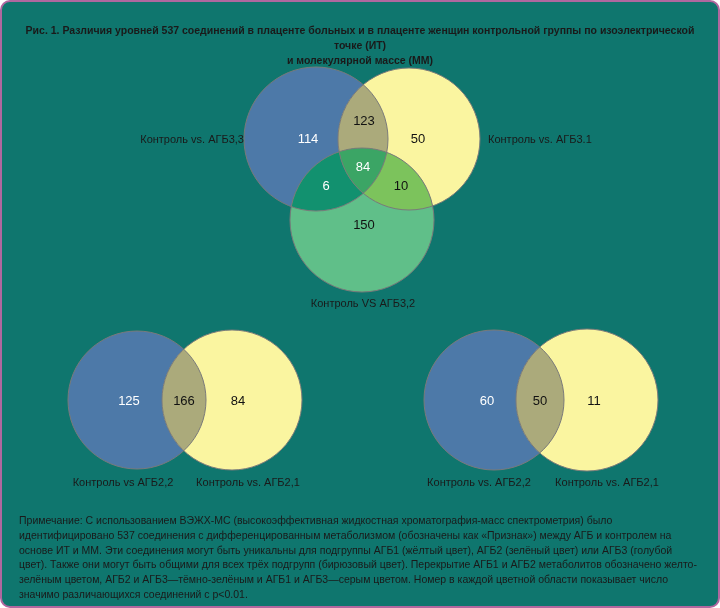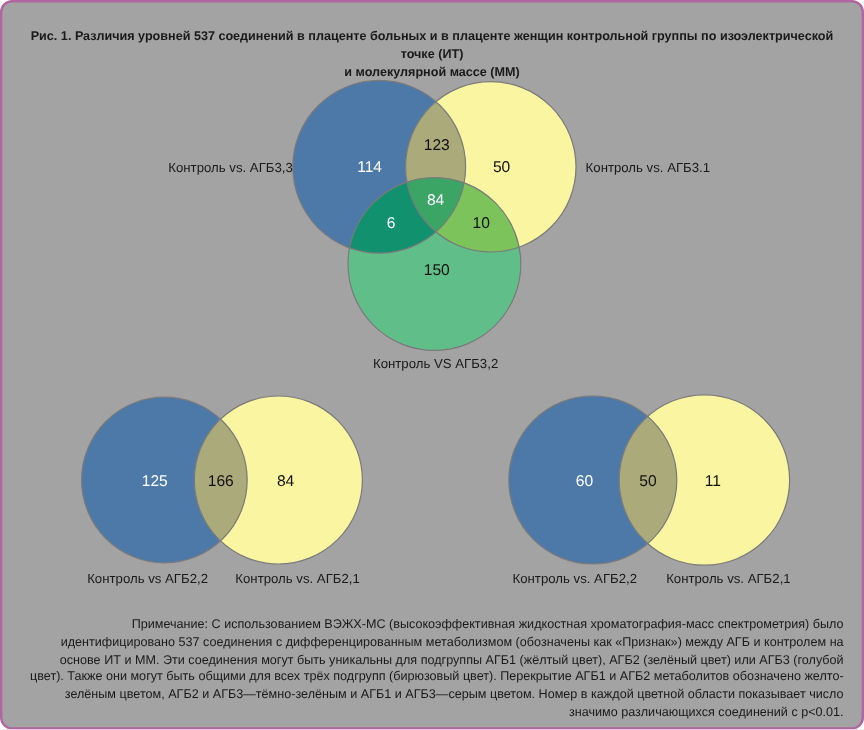--- a/index.html
+++ b/index.html
@@ -1,28 +1,28 @@
 <!DOCTYPE html>
 <html style="--border: #b0679f; --blue: #4d79a8; --yellow: #faf5a0; --olive: #abaa7b; --green: #60bf89; --teal: #12916f; --lightgreen: #7cc35c; --centergreen: #3ba565; --outline: #7a7a7a; --text: #1a1a1a;"><head>
 <meta charset="utf-8">
 <style>
   html,body{margin:0;padding:0;background:#fff;}
   .figure{
     position:relative;width:720px;height:608px;box-sizing:border-box;
-    background:#a3a3a3;border:2px solid var(--border,#b0679f);border-radius:10px;
+    background:#0f766e;border:2px solid var(--border,#b0679f);border-radius:10px;
     overflow:hidden;font-family:"Liberation Sans",sans-serif;color:var(--text,#1a1a1a);
   }
   .title{
     position:absolute;top:21px;left:16px;right:16px;
     text-align:center;font-weight:bold;font-size:10.5px;line-height:15px;
     white-space:pre-line;color:var(--text,#1a1a1a);
   }
   .note{
     position:absolute;left:17px;right:15px;top:511px;
-    font-size:10.5px;line-height:14.8px;text-align:right;color:var(--text,#1a1a1a);
+    font-size:10.5px;line-height:14.8px;text-align:left;color:var(--text,#1a1a1a);
   }
   svg.venn{position:absolute;}
   svg.venn3{left:100px;top:55px;}
   svg.venn2l{left:30px;top:322px;}
   svg.venn2r{left:385px;top:322px;}
   .c-blue{fill:var(--blue,#4d79a8);}
   .c-yellow{fill:var(--yellow,#faf5a0);}
   .c-olive{fill:var(--olive,#abaa7b);}
   .c-green{fill:var(--green,#60bf89);}
   .c-teal{fill:var(--teal,#12916f);}

